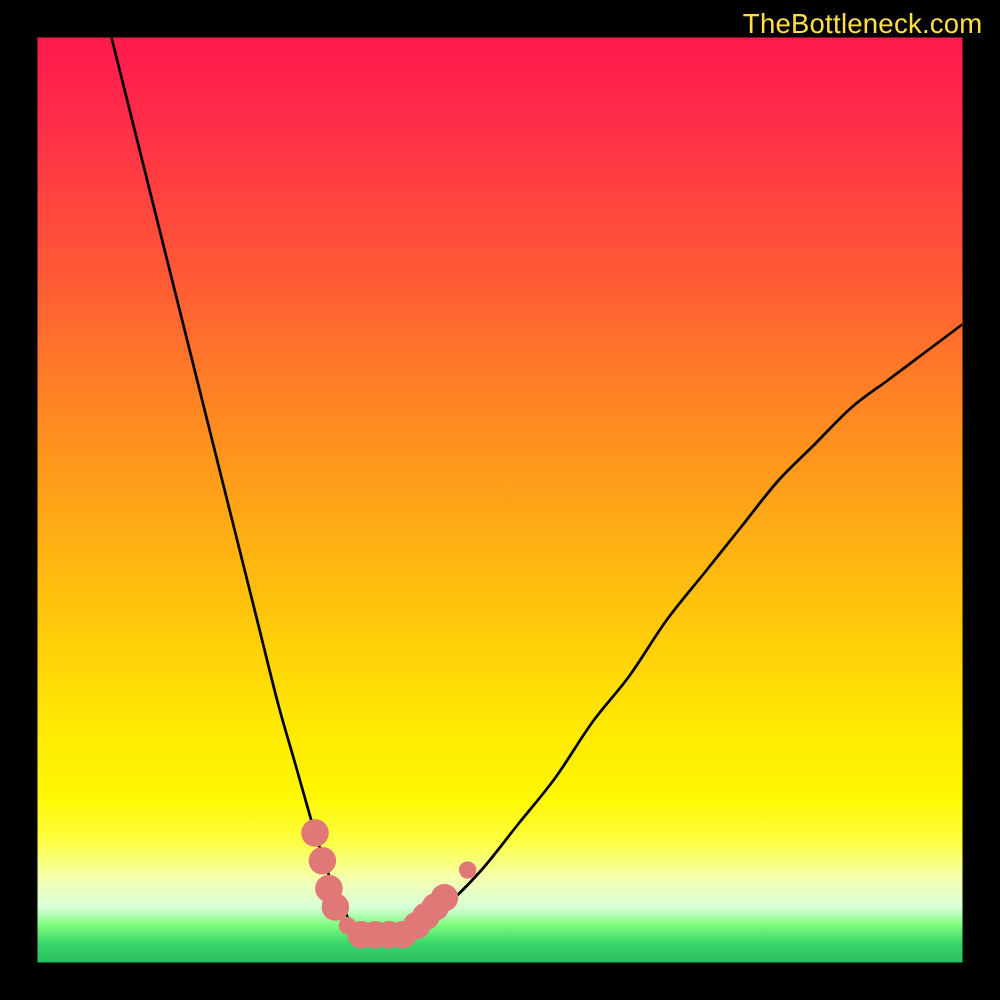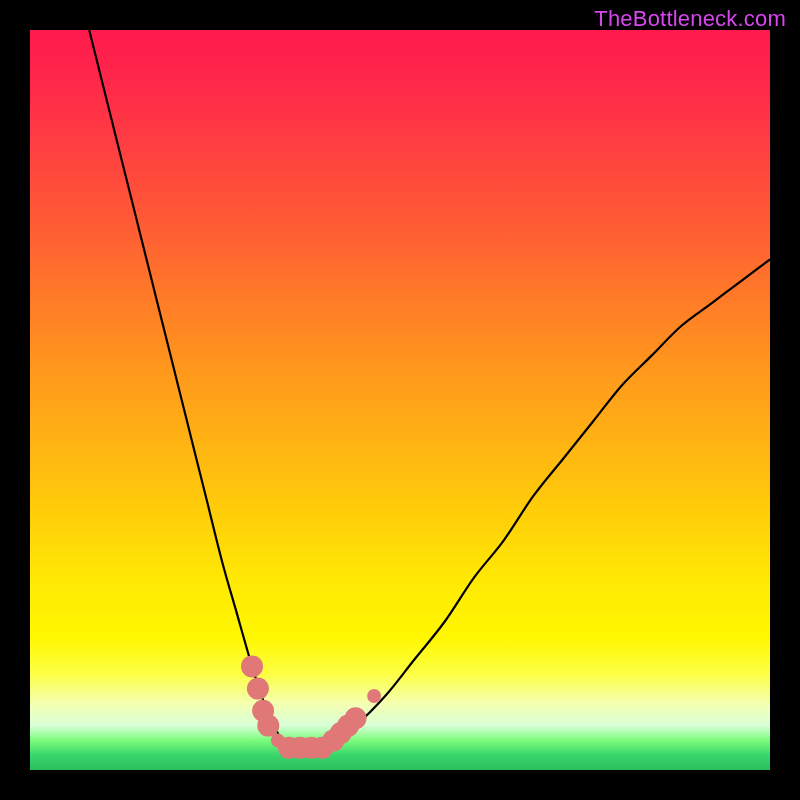--- a/index.html
+++ b/index.html
@@ -41,21 +41,21 @@
       #d8ffd8 94%,
       #7cfc7c 96%,
       #38d66a 98%,
       #2bbf5e 100%
     );
   }
   .watermark {
     position: absolute;
     top: 6px;
     right: 14px;
-    color: #d946ef;
+    color: #fde047;
     font-size: 22px;
     font-weight: 500;
     letter-spacing: 0.2px;
     user-select: none;
   }
   svg.curve {
     position: absolute;
     top: 0;
     left: 0;
     width: 740px;

